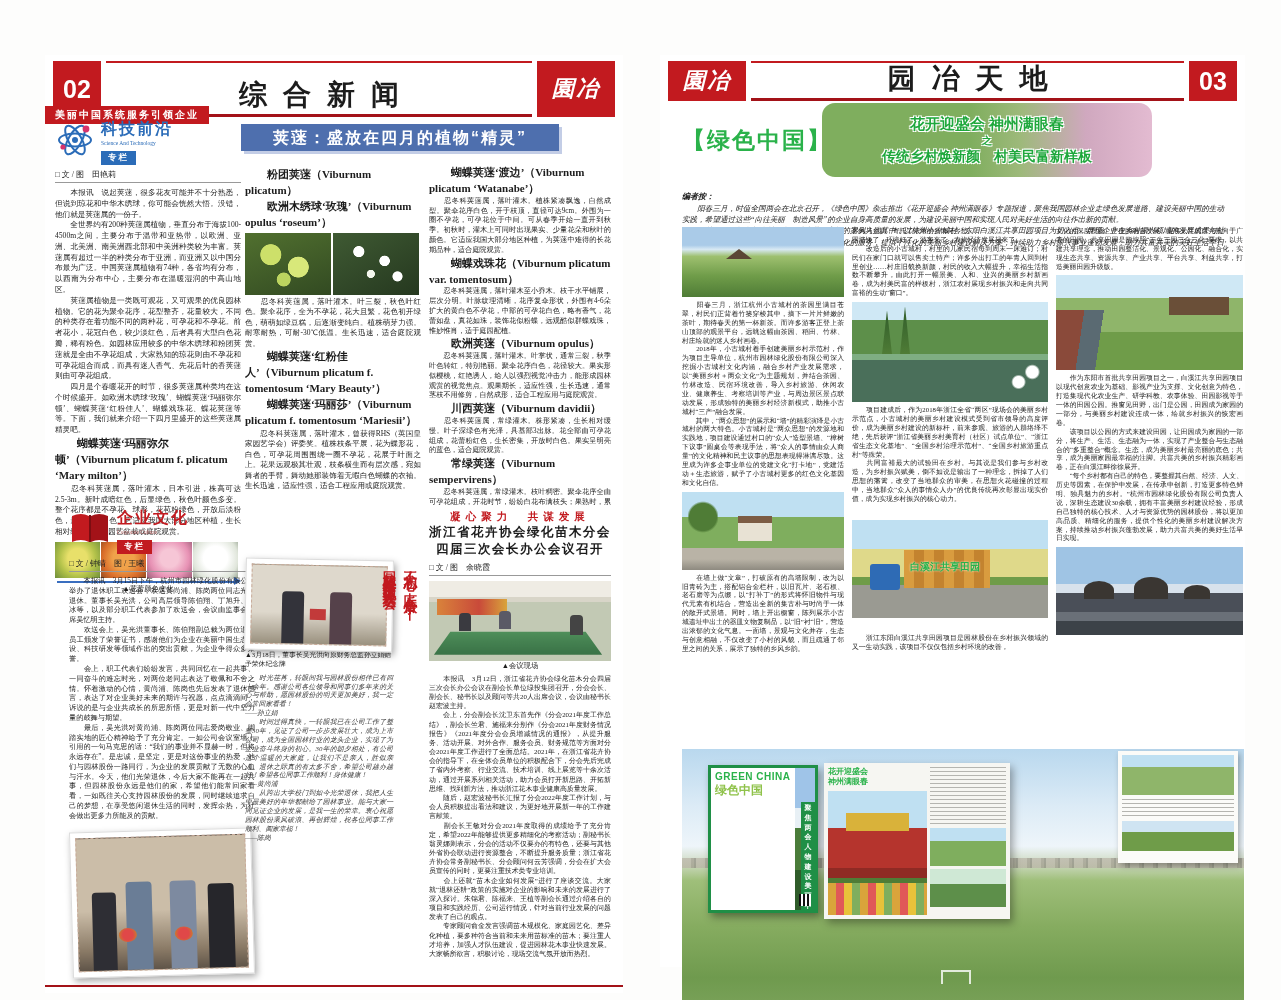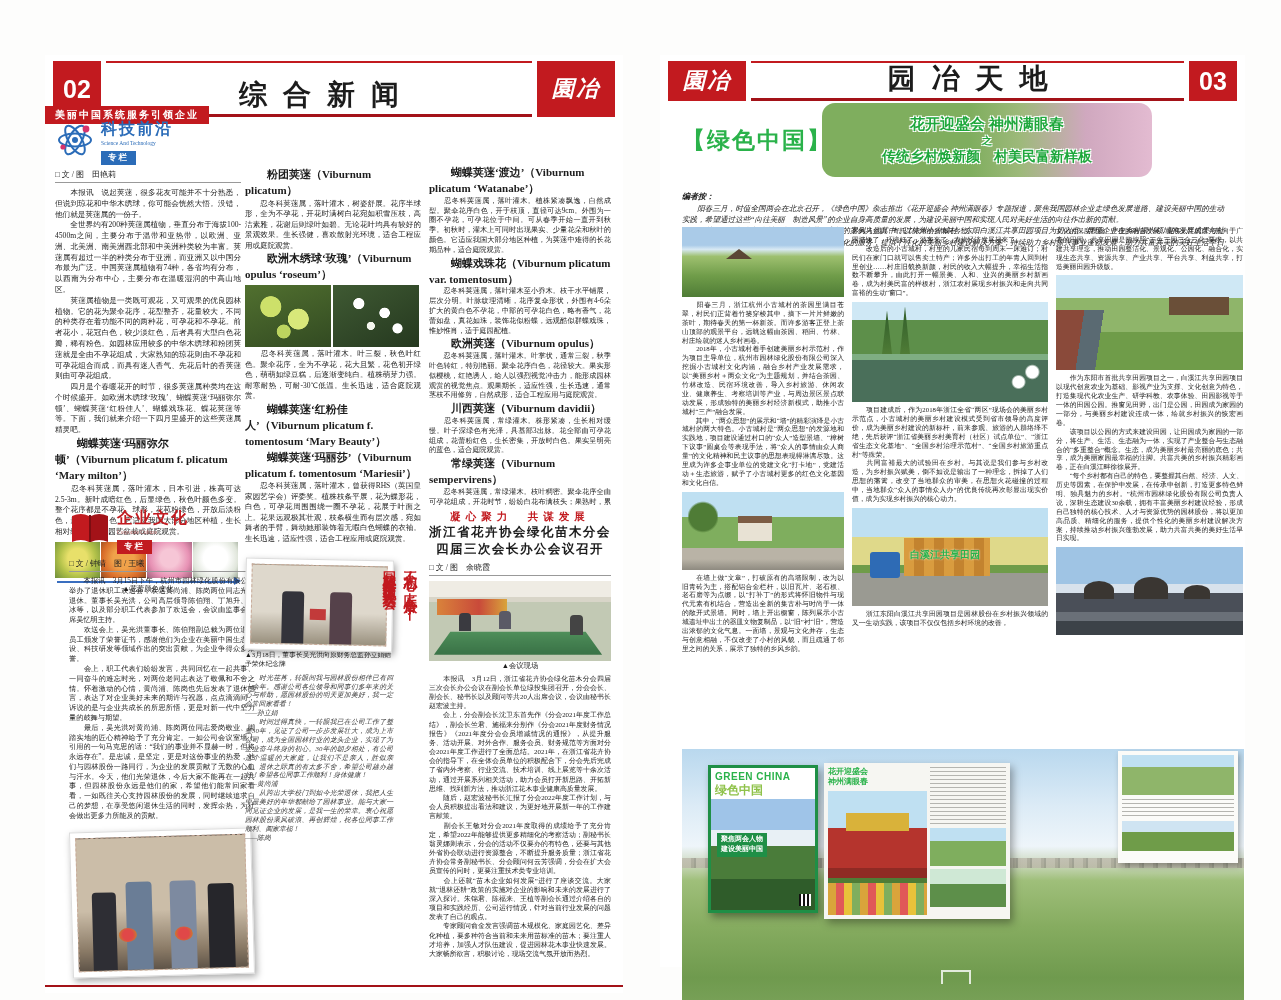--- a/index.html
+++ b/index.html
@@ -115,24 +115,24 @@
         <div class="fig" style="left:14px;bottom:0;width:24px;height:78px;background:#2e2e34"></div>
         <div class="fig" style="left:48px;bottom:0;width:26px;height:88px;background:#6a7d96"></div>
         <div class="fig" style="left:92px;bottom:0;width:26px;height:88px;background:#7d8aa0"></div>
         <div class="fig" style="right:12px;bottom:0;width:26px;height:84px;background:#26262b"></div>
         <div class="abs" style="left:40px;bottom:28px;width:18px;height:14px;background:radial-gradient(circle,#e04848 0 45%,#b92 100%);border-radius:50%"></div>
         <div class="abs" style="left:96px;bottom:28px;width:18px;height:14px;background:radial-gradient(circle,#e04848 0 45%,#b92 100%);border-radius:50%"></div>
       </div>
     </div>
   </div>
 
+  <div class="hbar abs" style="left:196px;top:69px;width:318px;height:27px">荚蒾：盛放在四月的植物“精灵”</div>
 
   <div class="abs" style="left:200px;top:112px;width:176px;height:388px;overflow:hidden">
     <div class="sph">　　粉团荚蒾（Viburnum plicatum）</div>
-    <div class="jt f75">　　忍冬科荚蒾属，落叶灌木，树姿舒展。花序半球形，全为不孕花，开花时满树白花宛如积雪压枝，高洁素雅，花谢后则绿叶如碧。无论花叶均具有较好的景观效果。生长强健，喜欢散射光环境，适合工程应用或庭院观赏。</div>
     <div class="sph">　　欧洲木绣球‘玫瑰’（Viburnum opulus ‘roseum’）</div>
     <div style="display:flex;gap:2px;margin:2px 0">
       <span class="ph" style="width:86px;height:62px;background:radial-gradient(circle at 30% 35%,#cde06a 0 14%,transparent 15%),radial-gradient(circle at 62% 55%,#d8e87a 0 16%,transparent 17%),radial-gradient(circle at 45% 75%,#bcd45f 0 10%,transparent 11%),linear-gradient(160deg,#51702f,#324a22)"></span>
       <span class="ph" style="width:86px;height:62px;background:radial-gradient(circle at 30% 30%,#fff 0 7%,transparent 8%),radial-gradient(circle at 60% 45%,#fff 0 8%,transparent 9%),radial-gradient(circle at 44% 66%,#f4f7ee 0 6%,transparent 7%),radial-gradient(circle at 75% 70%,#fff 0 6%,transparent 7%),linear-gradient(150deg,#3f5a33,#25381f)"></span>
     </div>
     <div class="jt f75">　　忍冬科荚蒾属，落叶灌木。叶三裂，秋色叶红色。聚伞花序，全为不孕花，花大且繁，花色初开绿色，萌萌如绿豆糕，后逐渐变纯白。植株萌芽力强。耐寒耐热，可耐-30℃低温。生长迅速，适合庭院观赏。</div>
     <div class="sph">　　蝴蝶荚蒾‘红粉佳人’（Viburnum plicatum f. tomentosum ‘Mary Beauty’）</div>
     <div class="sph">　　蝴蝶荚蒾‘玛丽莎’（Viburnum plicatum f. tomentosum ‘Mariesii’）</div>
     <div class="jt f75">　　忍冬科荚蒾属，落叶灌木，曾获得RHS（英国皇家园艺学会）评委奖。植株枝条平展，花为蝶形花，白色，可孕花周围围绕一圈不孕花，花展于叶面之上。花果远观极其壮观，枝条横生而有层次感，宛如舞者的手臂，舞动她那装饰着无暇白色蝴蝶的衣袖。生长迅速，适应性强，适合工程应用或庭院观赏。</div>
   </div>
@@ -233,21 +233,21 @@
   <div class="abs" style="left:192px;top:172px;width:196px;height:446px;overflow:hidden">
     <div class="jt f68">乡风与乡韵，寄托了浓浓的乡情与乡愁。
 围墙矮了，环境好了，游客来了，农旅经济发展起来了。</div>
     <div class="jt f68">　　改造后的小古城村，村里的几家民宿每到周末一床难订；村民们在家门口就可以售卖土特产；许多外出打工的年青人回到村里创业……村庄旧貌换新颜，村民的收入大幅提升，幸福生活指数不断攀升，由此打开一幅景美、人和、业兴的美丽乡村新画卷，成为村美民富的样板村，浙江农村展现乡村振兴和走向共同富裕的生动“窗口”。</div>
     <div class="ph" style="height:100px;margin:4px 0;background:radial-gradient(circle at 85% 80%,#fff 0 3%,transparent 4%),radial-gradient(circle at 92% 70%,#fff 0 3%,transparent 4%),linear-gradient(180deg,#cfe8f5 0 18%,#5d8f4a 18% 52%,#7fae83 52% 58%,#4a6f5a 58% 100%)">
       <div class="abs" style="left:30px;top:8px;width:10px;height:44px;background:linear-gradient(180deg,#2f5c2a,#4f7c36);clip-path:polygon(50% 0,100% 100%,0 100%)"></div>
       <div class="abs" style="left:48px;top:4px;width:10px;height:48px;background:linear-gradient(180deg,#2f5c2a,#4f7c36);clip-path:polygon(50% 0,100% 100%,0 100%)"></div>
     </div>
     <div class="jt f68">　　项目建成后，作为2018年浙江全省“两区”现场会的美丽乡村示范点，小古城村的美丽乡村建设模式受到省市领导的高度评价，成为美丽乡村建设的新标杆，前来参观、旅游的人群络绎不绝，先后获评“浙江省美丽乡村美育村（社区）试点单位”、“浙江省生态文化基地”、“全国乡村治理示范村”、“全国乡村旅游重点村”等殊荣。</div>
     <div class="jt f68">　　共同富裕最大的试验田在乡村。与其说是我们参与乡村改造，为乡村振兴赋美，倒不如说是输出了一种理念，拆掉了人们思想的藩篱，改变了当地群众的审美，在思想火花碰撞的过程中，当地群众“众人的事情众人办”的优良传统再次彰显出现实价值，成为实现乡村振兴的核心动力。</div>
-    <div class="ph" style="height:98px;margin:4px 0;background:linear-gradient(180deg,#bfe0f2 0 30%,#dfd98a 30% 58%,#6f9c49 58% 66%,#9a9a92 66% 100%)">
+    <div class="ph" style="height:98px;margin:16px 0;background:linear-gradient(180deg,#bfe0f2 0 30%,#dfd98a 30% 58%,#6f9c49 58% 66%,#9a9a92 66% 100%)">
       <div class="abs" style="left:18px;bottom:28px;width:30px;height:26px;background:#2e6bb5;border-radius:3px"></div>
       <div class="abs" style="left:52px;bottom:30px;width:86px;height:38px;background:repeating-linear-gradient(90deg,#d99c3f 0 10px,#c3832f 10px 20px)"></div>
       <div class="abs" style="left:58px;bottom:44px;color:#2ab24a;font-size:10px;font-weight:bold;text-shadow:0 0 2px #fff">白溪江共享田园</div>
     </div>
     <div class="jt f68">　　浙江东阳白溪江共享田园项目是园林股份在乡村振兴领域的又一生动实践，该项目不仅仅包括乡村环境的改善，</div>
   </div>
 
   <div class="abs" style="left:396px;top:172px;width:187px;height:446px;overflow:hidden">
     <div class="jt f68">文化的深度挖掘、产业的融合发展，更将关注的目光投向于广袤的田园。共享田园是指按照“三生三园三合三化”要求，以共建共享理念，推动田园整洁化、景观化、公园化、融合化，实现生态共享、资源共享、产业共享、平台共享、利益共享，打造美丽田园升级版。</div>
     <div class="ph" style="height:95px;margin:4px 0;background:linear-gradient(180deg,#cfe8f5 0 24%,#8fb56a 24% 60%,#6f9c49 60% 100%)">
@@ -260,21 +260,21 @@
     <div class="ph" style="height:88px;margin-top:4px;background:linear-gradient(180deg,#9fc4e4 0 42%,#d8e2ec 42% 52%,#4a4f58 52% 74%,#6a7078 74% 84%,#3c4248 84% 100%)">
       <div class="abs" style="left:28px;top:34px;width:30px;height:18px;background:#3a3632;border-radius:50% 50% 0 0"></div>
       <div class="abs" style="left:78px;top:30px;width:34px;height:22px;background:#3a3632;border-radius:50% 50% 0 0"></div>
       <div class="abs" style="left:128px;top:38px;width:26px;height:14px;background:#3a3632;border-radius:50% 50% 0 0"></div>
     </div>
   </div>
 
   <div class="ph abs" style="left:22px;top:620px;width:562px;height:286px;background:linear-gradient(180deg,#b9d8ee 0,#dcebf6 20%,#eef5fa 34%,#cdd9c0 40%,#9fbf7a 46%,#86ac60 62%,#6f9a4e 80%,#83a963 100%)">
     <div class="abs" style="left:0;right:0;top:38%;height:10px;background:repeating-linear-gradient(90deg,#b9b3a6 0 9px,#a09a8e 9px 12px,#8e8a80 12px 14px);opacity:.7"></div>
     <div class="mcover abs" style="left:26px;top:16px;width:104px;height:142px">
-      <div style="background:#fff;height:100%;display:flex;flex-direction:column">
+      <div style="background:#fff;height:100%;display:flex;flex-direction:row">
         <div style="padding:3px 4px 0">
           <div style="color:#2ab24a;font-weight:bold;font-size:10px;font-family:'Liberation Sans',sans-serif;letter-spacing:.5px">GREEN CHINA</div>
           <div style="color:#8fc24a;font-weight:bold;font-size:12px">绿色中国</div>
         </div>
         <div class="ph" style="flex:1;background:linear-gradient(180deg,#9fc4e8 0 28%,#e8f0f5 28% 42%,#4a7c3a 42% 72%,#2f5c2a 72% 100%)">
           <div class="abs" style="left:6px;top:34px;background:#1f8f46;color:#fff;font-size:7px;font-weight:bold;padding:2px 4px;white-space:pre-line;line-height:1.4">聚焦两会人物
 建设美丽中国</div>
           <div class="abs" style="right:4px;bottom:4px;width:12px;height:12px;background:repeating-linear-gradient(90deg,#111 0 2px,#fff 2px 4px)"></div>
         </div>
       </div>

